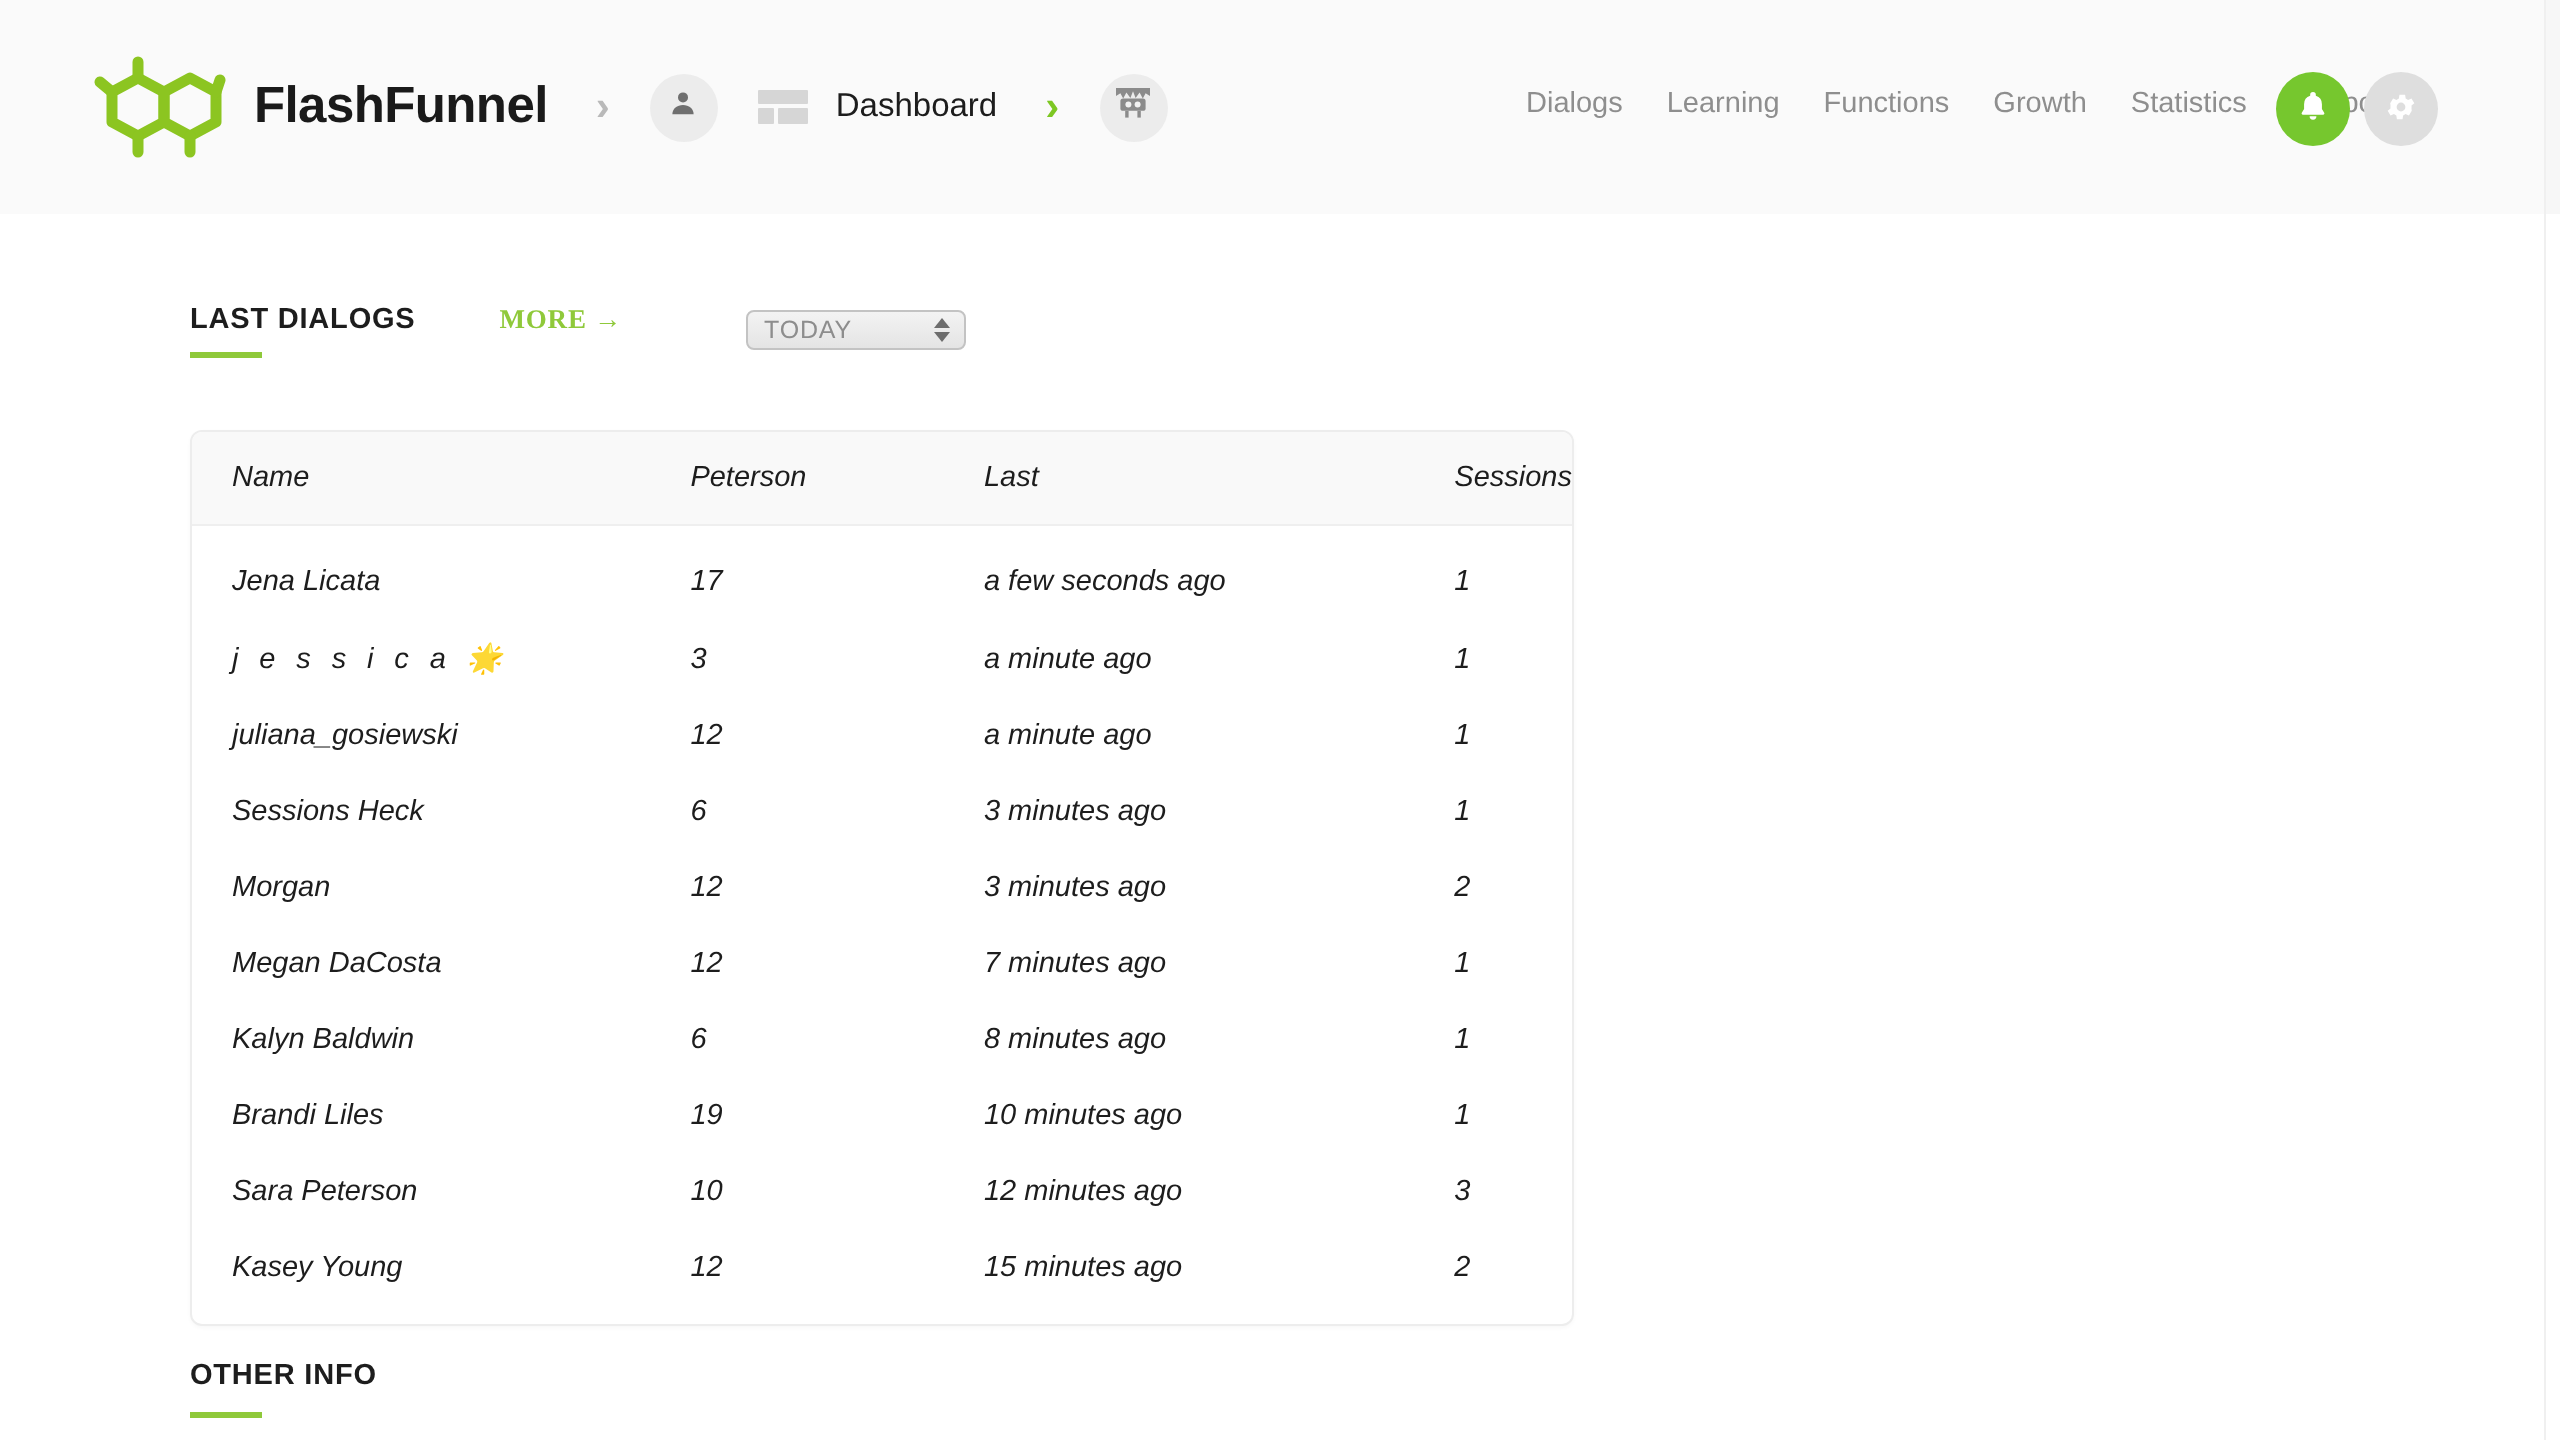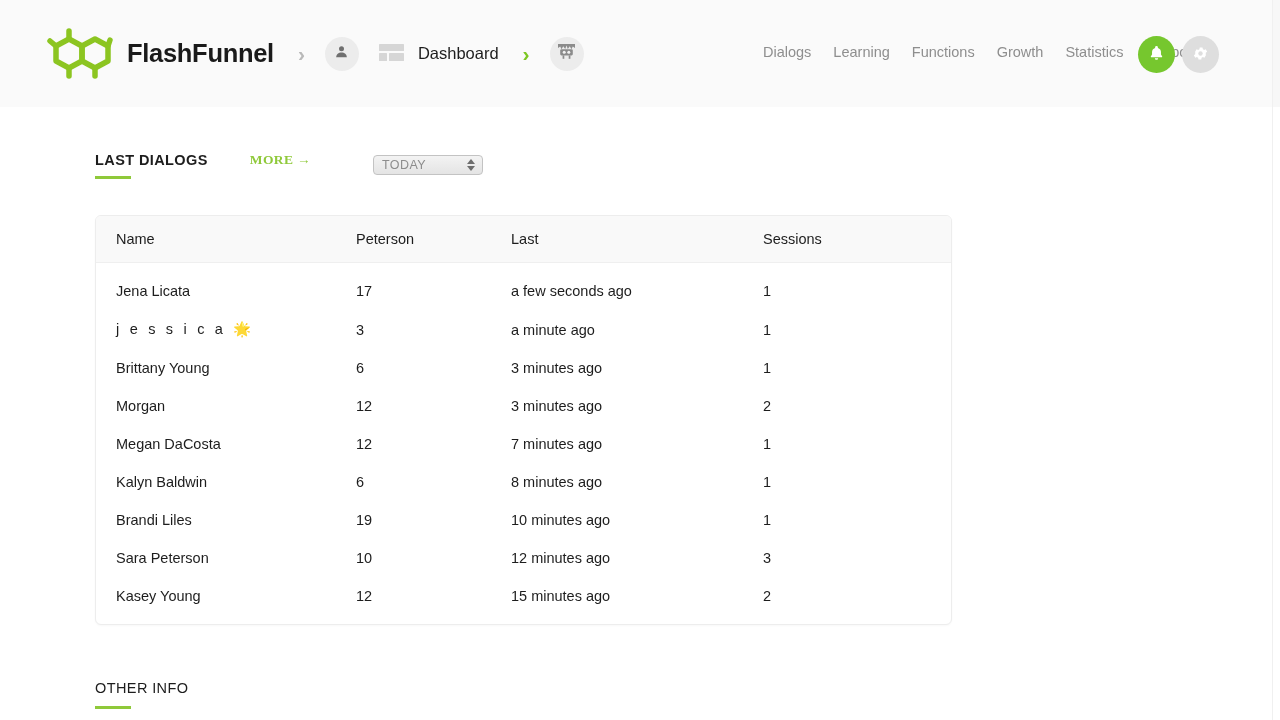--- a/index.html
+++ b/index.html
@@ -60,20 +60,21 @@
     display: flex;
     align-items: center;
     justify-content: center;
     flex: 0 0 auto;
   }
   .crumb-avatar { margin-left: 20px; }
   .crumb-bot { margin-left: 20px; }
 
   .crumb-item {
     display: flex;
+    align-items: center;
     margin-left: 20px;
   }
   .dash-icon { width: 25px; height: 17px; display: block; }
   .crumb-label {
     margin-left: 14px;
     font-size: 16.5px;
     color: #1d1d1d;
     font-weight: 500;
     white-space: nowrap;
   }
@@ -189,26 +190,27 @@
     border-right: 4px solid transparent;
   }
   .stepper i.up   { border-bottom: 5px solid #6d6d6d; }
   .stepper i.down { border-top: 5px solid #6d6d6d; }
 
   
   .table-card {
     position: absolute;
     left: 95px;
     top: 108px;
-    width: 857px;
+    width: 692px;
     background: #ffffff;
     border: 1px solid #ededed;
     border-radius: 6px;
     overflow: hidden;
     box-shadow: 0 1px 2px rgba(0,0,0,0.03);
+    font-style: italic;
   }
   table { width: 100%; border-collapse: collapse; }
   thead tr { background: #f9f9f9; }
   thead th {
     text-align: left;
     font-size: 14.5px;
     font-weight: 400;
     color: #1d1d1d;
     padding: 15px 0 15px 0;
     border-bottom: 1px solid #efefef;
@@ -228,21 +230,21 @@
   .spaced { letter-spacing: 3.2px; }
 
   
   .other-info {
     position: absolute;
     left: 95px;
     top: 573px;
   }
   .other-title {
     font-size: 14.5px;
-    font-weight: 400;
+    font-weight: 700;
     color: #1d1d1d;
     letter-spacing: 0.4px;
   }
   .other-underline {
     margin-top: 10px;
     width: 36px; height: 3px;
     background: #8fc93a;
   }
 
   .right-rail {
@@ -379,21 +381,27 @@
             <td class="col-last">a few seconds ago</td>
             <td class="col-sess">1</td>
           </tr>
           <tr>
             <td class="col-name spaced">j e s s i c a 🌟</td>
             <td class="col-msgs">3</td>
             <td class="col-last">a minute ago</td>
             <td class="col-sess">1</td>
           </tr>
           <tr>
-            <td class="col-name">Brittany Young</td>
+            <td class="col-name">juliana_gosiewski</td>
+            <td class="col-msgs">12</td>
+            <td class="col-last">a minute ago</td>
+            <td class="col-sess">1</td>
+          </tr>
+          <tr>
+            <td class="col-name">Sessions Heck</td>
             <td class="col-msgs">6</td>
             <td class="col-last">3 minutes ago</td>
             <td class="col-sess">1</td>
           </tr>
           <tr>
             <td class="col-name">Morgan</td>
             <td class="col-msgs">12</td>
             <td class="col-last">3 minutes ago</td>
             <td class="col-sess">2</td>
           </tr>

